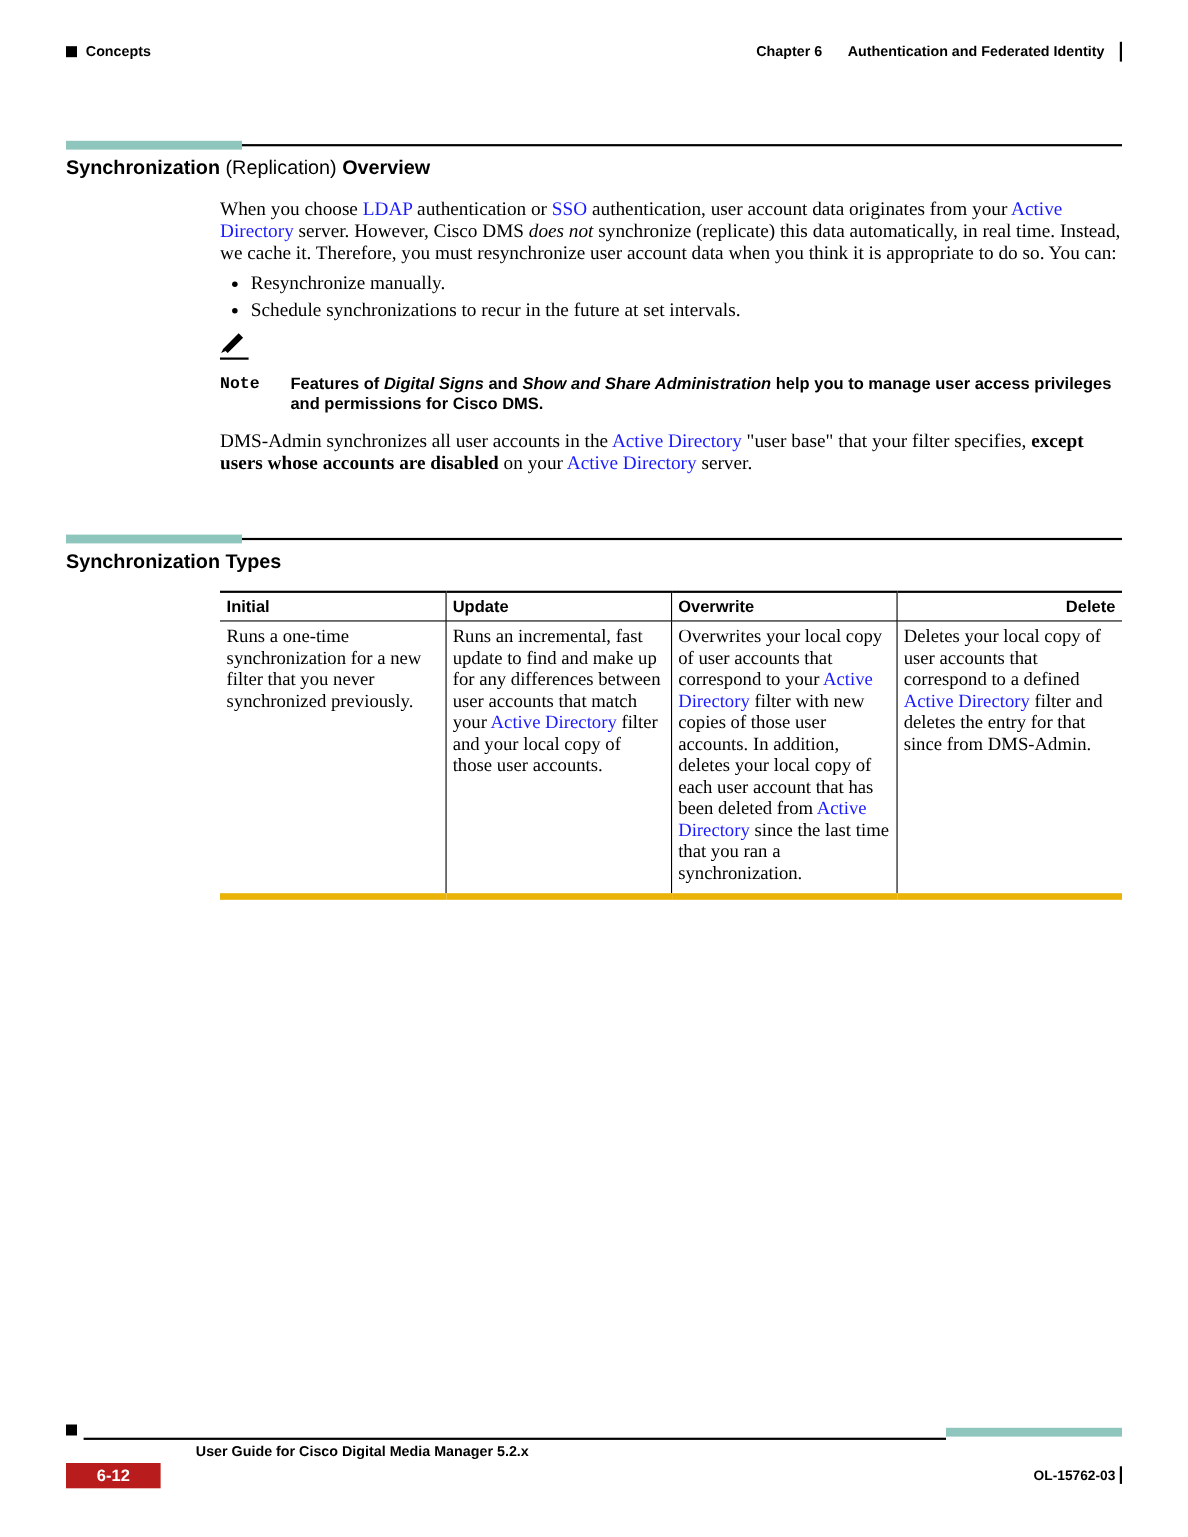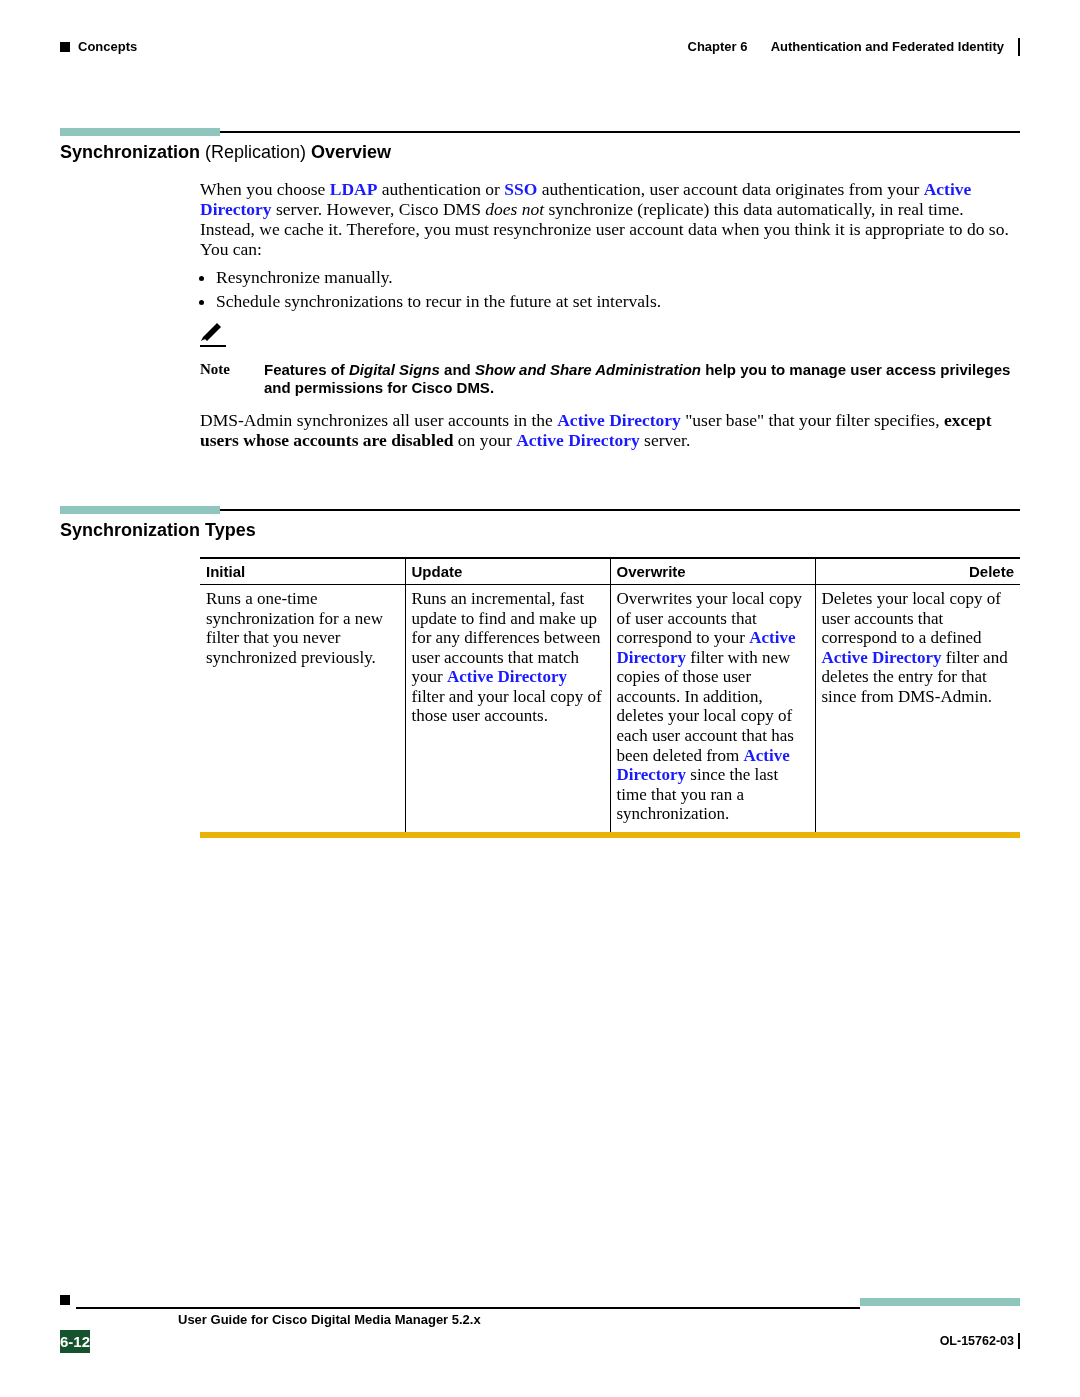--- a/index.html
+++ b/index.html
@@ -60,40 +60,40 @@
     font-family: Arial, Helvetica, sans-serif;
     font-weight: bold;
     font-size: 18px;
     margin: 4px 0 16px 0;
   }
   .h2 .light { font-weight: normal; }
   .body-block {
     margin-left: 140px;
   }
   p { margin: 0 0 6px 0; text-align: left; }
-  .link { color: #1a1aff; font-weight: bold; }
+  .link { color: #1a1aff; }
   .italic { font-style: italic; }
   .bold { font-weight: bold; }
-  ul.bul { margin: 8px 0 8px 16px; padding: 0; }
+  ul.bul { margin: 8px 0 8px 28px; padding: 0; }
   ul.bul li { margin: 4px 0; }
   .note-row {
     display: flex;
     align-items: flex-start;
     gap: 18px;
     margin: 14px 0 10px 0;
   }
   .note-icon {
     width: 26px; height: 26px;
     border-bottom: 2px solid #000;
     position: relative;
     flex: none;
   }
   .note-icon svg { position: absolute; bottom: 2px; left: 0; }
   .note-label {
-    font-family: Liberation Serif, serif;
+    font-family: Liberation Mono, monospace;
     font-weight: bold;
     font-size: 15px;
     flex: none;
     width: 46px;
   }
   .note-text {
     font-family: Arial, Helvetica, sans-serif;
     font-weight: bold;
     font-size: 15px;
     flex: 1;
@@ -145,25 +145,25 @@
     font-weight: bold;
     margin: 4px 0 0 118px;
   }
   .foot-row {
     display:flex;
     justify-content: space-between;
     align-items: center;
     margin-top: 2px;
   }
   .page-badge {
-    background:#14532d; color:#fff;
-    font-family: Arial, Helvetica, sans-serif;
-    font-weight: bold;
-    font-size: 15px;
-    padding: 3px 0;
+    background:#b91c1c; color:#fff;
+    font-family: Arial, Helvetica, sans-serif;
+    font-weight: bold;
+    font-size: 15px;
+    padding: 3px 28px;
   }
   .doc-id {
     font-family: Arial, Helvetica, sans-serif;
     font-size: 12.5px;
     font-weight: bold;
     display:flex; align-items:center; gap:4px;
   }
 </style>
 </head>
 <body>

